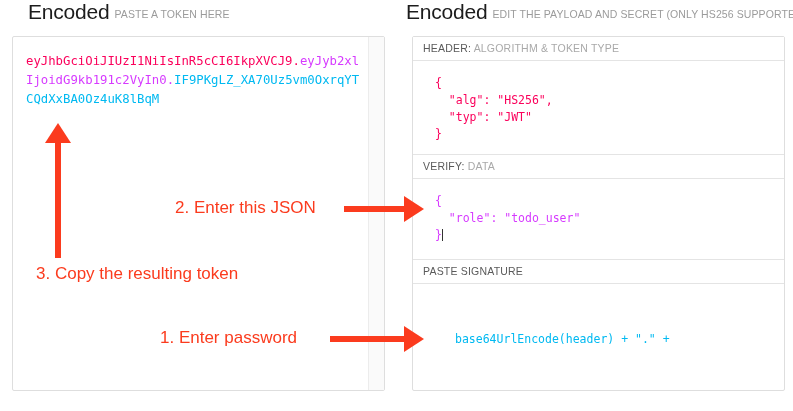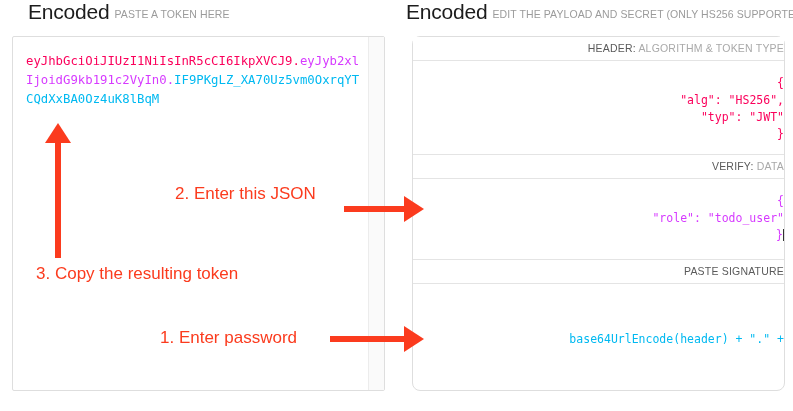--- a/index.html
+++ b/index.html
@@ -81,22 +81,21 @@
   
   #decoded-box {
     position: absolute;
     left: 412px;
     top: 36px;
     width: 373px;
     height: 355px;
     box-sizing: border-box;
     border: 1px solid #dedede;
     background: #fff;
-    border-radius: 8px;
-    text-align: right;
+    border-radius: 2px;
   }
   .dec-section-label {
     height: 23px;
     line-height: 23px;
     padding-left: 10px;
     font-size: 10.5px;
     letter-spacing: 0.2px;
     border-bottom: 1px solid #e4e4e4;
     white-space: nowrap;
     background: #fff;
@@ -127,21 +126,21 @@
   .sig-indent { padding-left: 20px; }
 
   
   .anno-text {
     position: absolute;
     color: #fb3b1e;
     font-size: 17px;
     font-family: "Liberation Sans", sans-serif;
     white-space: nowrap;
   }
-  #anno-2 { left: 175px; top: 184px; }
+  #anno-2 { left: 175px; top: 198px; }
   #anno-3 { left: 36px;  top: 264px; }
   #anno-1 { left: 160px; top: 328px; }
 
   .arrow-h {
     position: absolute;
     height: 6px;
     background: #fb3b1e;
   }
   .arrow-h-head {
     position: absolute;

